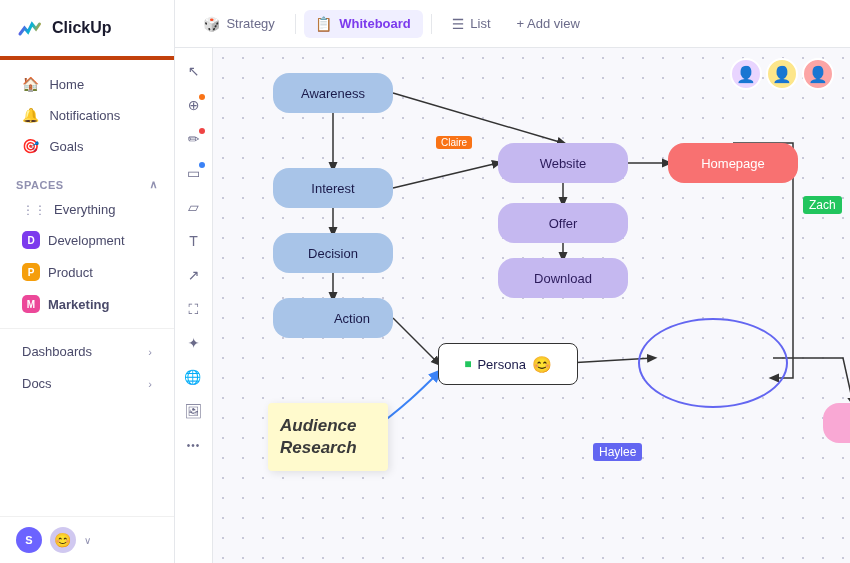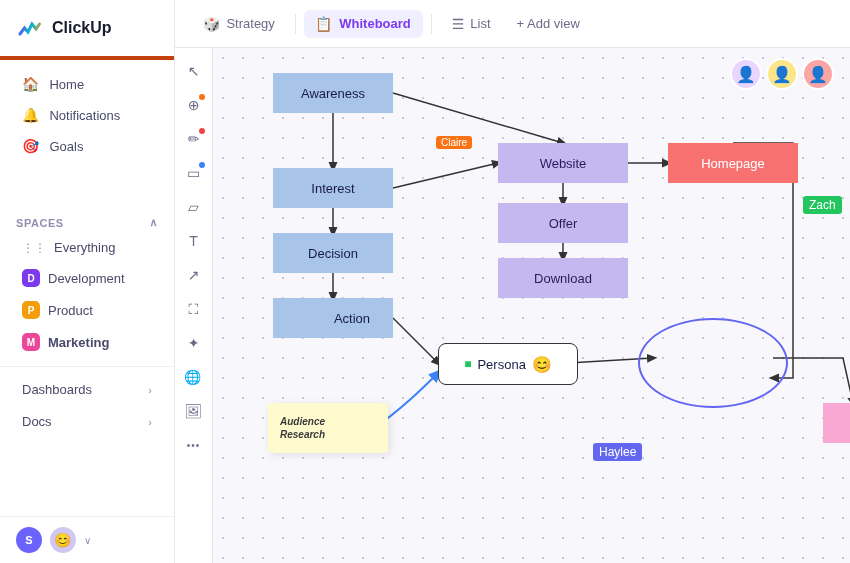--- a/index.html
+++ b/index.html
@@ -57,21 +57,20 @@
     .spaces-header {
       display: flex;
       align-items: center;
       justify-content: space-between;
       padding: 8px 16px 4px;
       font-size: 11px;
       font-weight: 700;
       color: #9090b0;
       text-transform: uppercase;
       letter-spacing: 0.05em;
-      margin-top: 38px;
     }
 
     .space-item {
       display: flex;
       align-items: center;
       gap: 8px;
       padding: 6px 16px;
       cursor: pointer;
       font-size: 13px;
       color: #4a4a6a;
@@ -247,21 +246,21 @@
       position: relative;
       background-color: #f8f8fc;
       background-image: radial-gradient(circle, #c8c8d8 1px, transparent 1px);
       background-size: 20px 20px;
       overflow: hidden;
     }
 
     
     .node {
       position: absolute;
-      border-radius: 0;
+      border-radius: 16px;
       display: flex;
       align-items: center;
       justify-content: center;
       font-size: 13px;
       font-weight: 500;
       cursor: pointer;
     }
 
     
     #arrows-svg {
@@ -271,21 +270,21 @@
       pointer-events: none;
       overflow: visible;
     }
 
     
     .sticky-note {
       position: absolute;
       background: #fffacd;
       border-radius: 4px;
       padding: 12px;
-      font-size: 10px;
+      font-size: 17px;
       font-weight: 700;
       font-style: italic;
       color: #3a3a3a;
       line-height: 1.3;
       box-shadow: 2px 2px 8px rgba(0,0,0,0.1);
       width: 120px;
     }
 
     
     .avatar-cluster {

